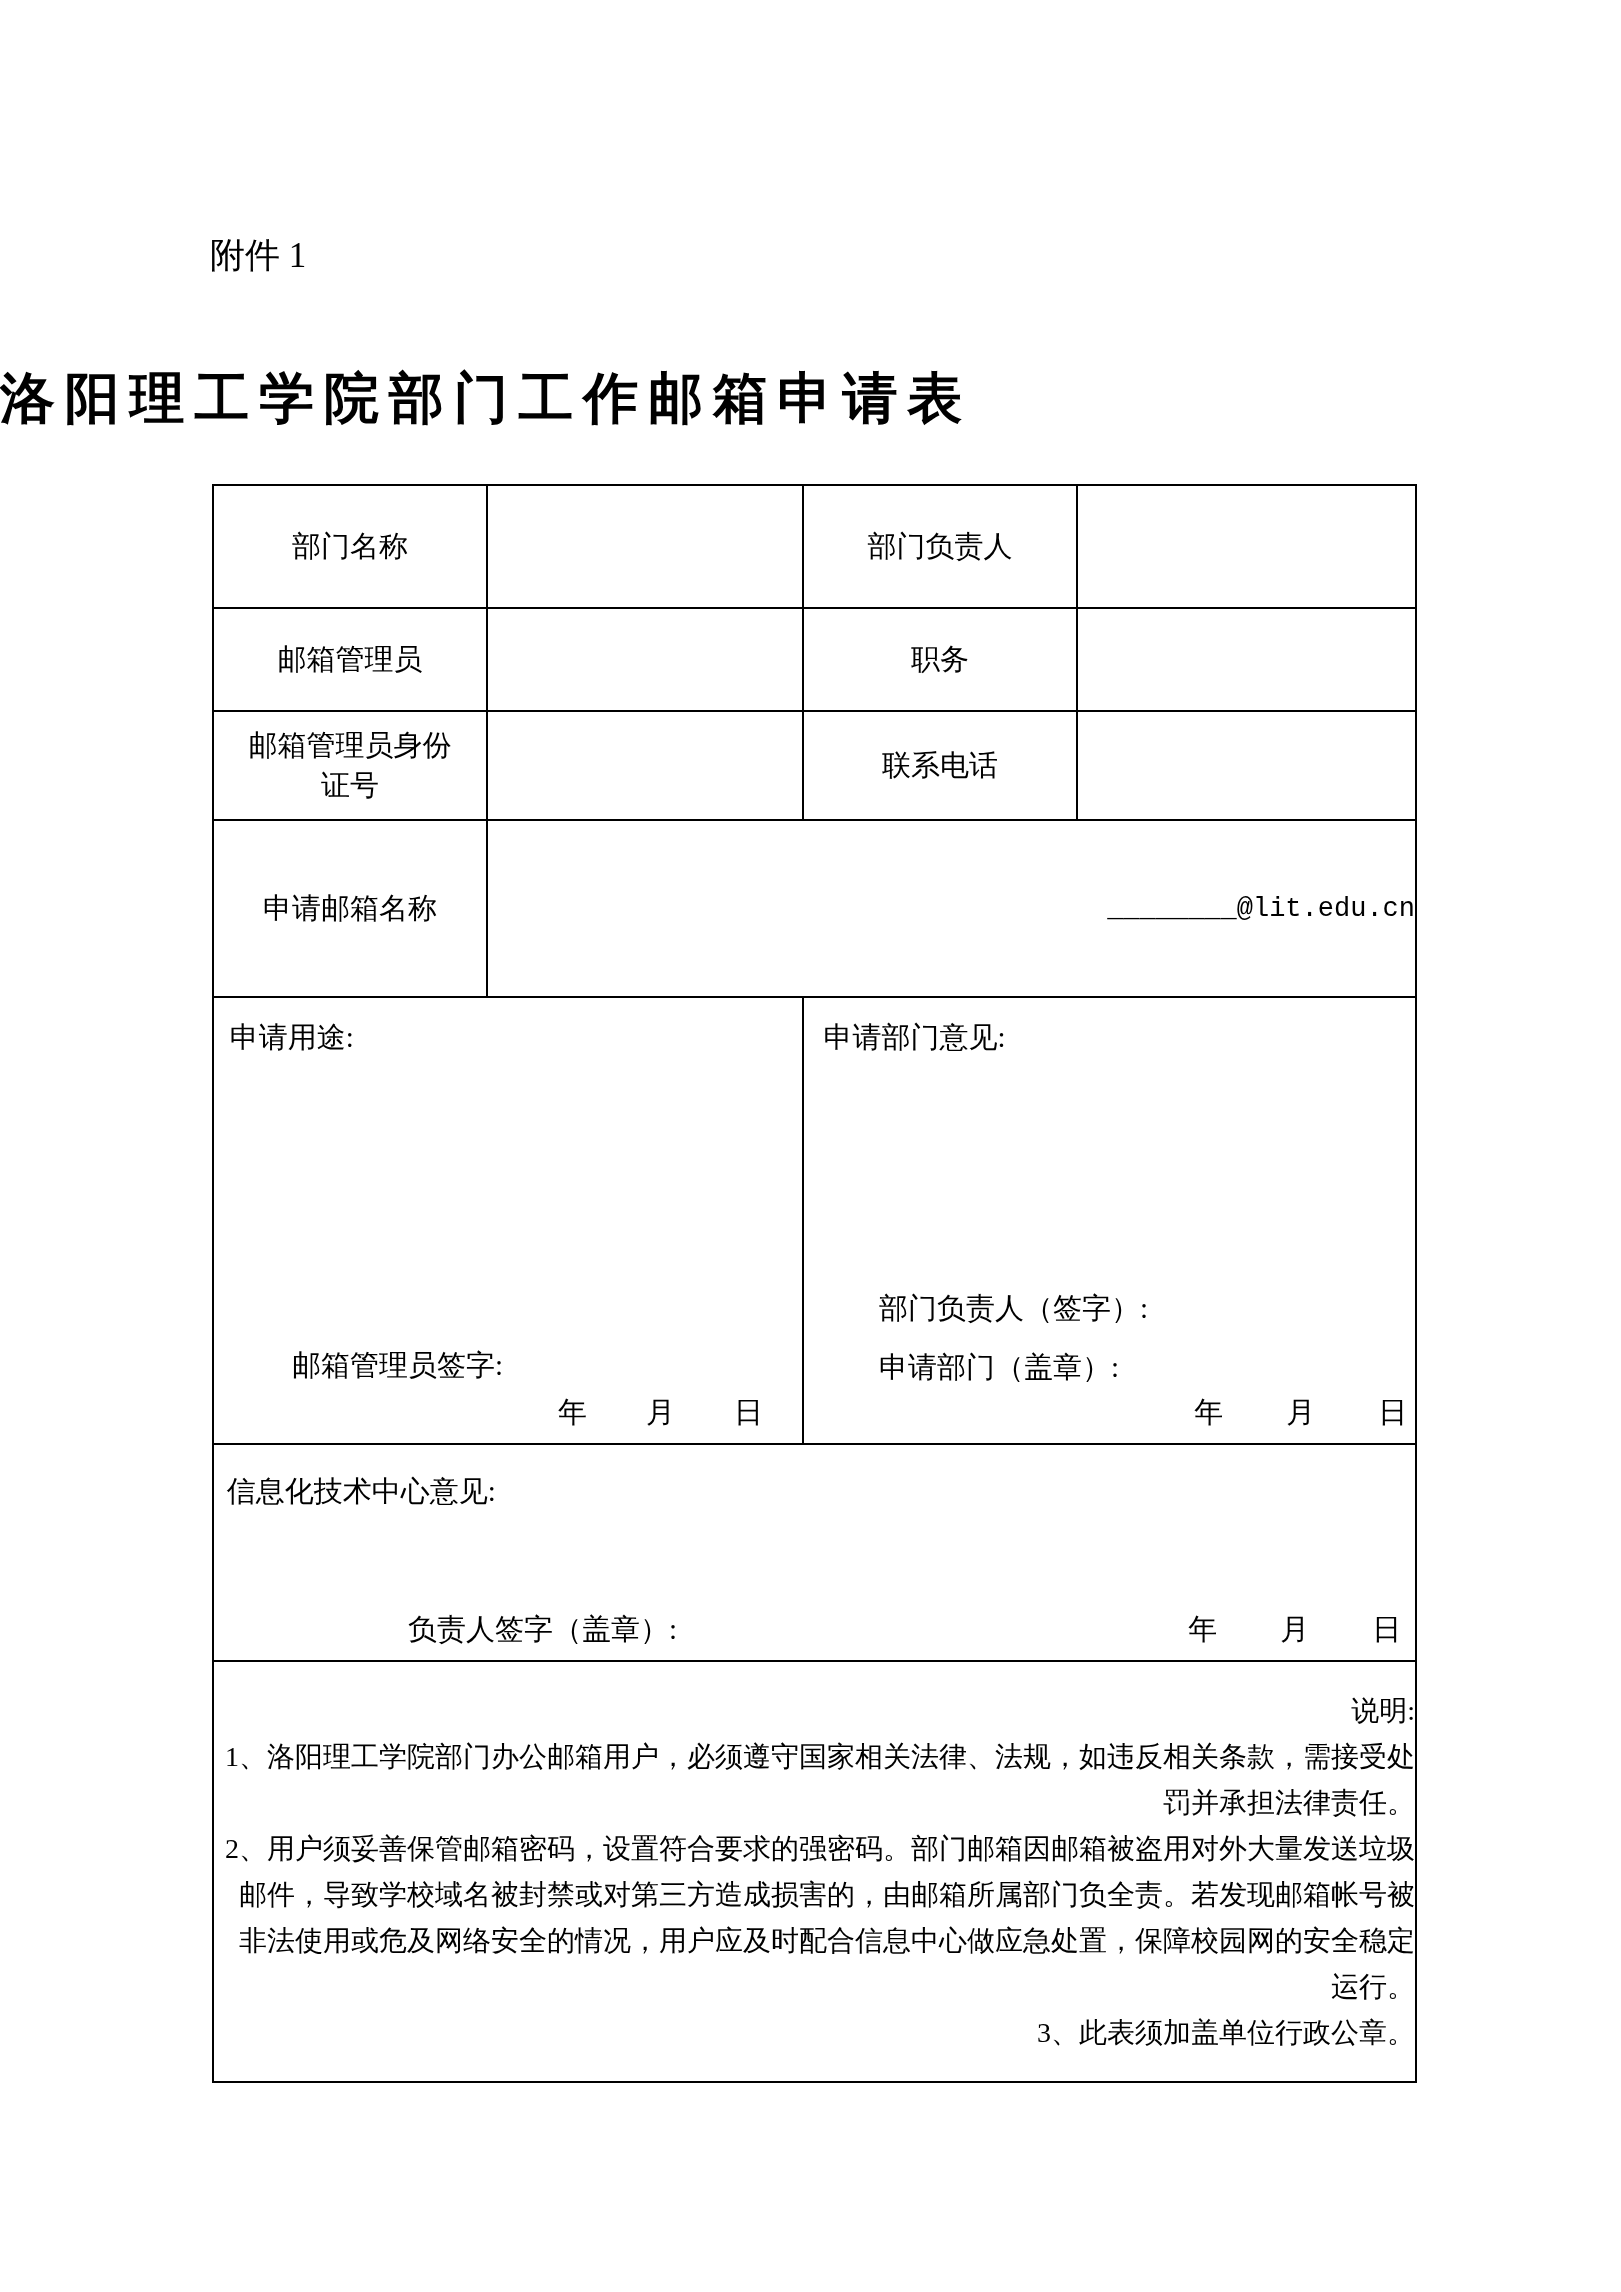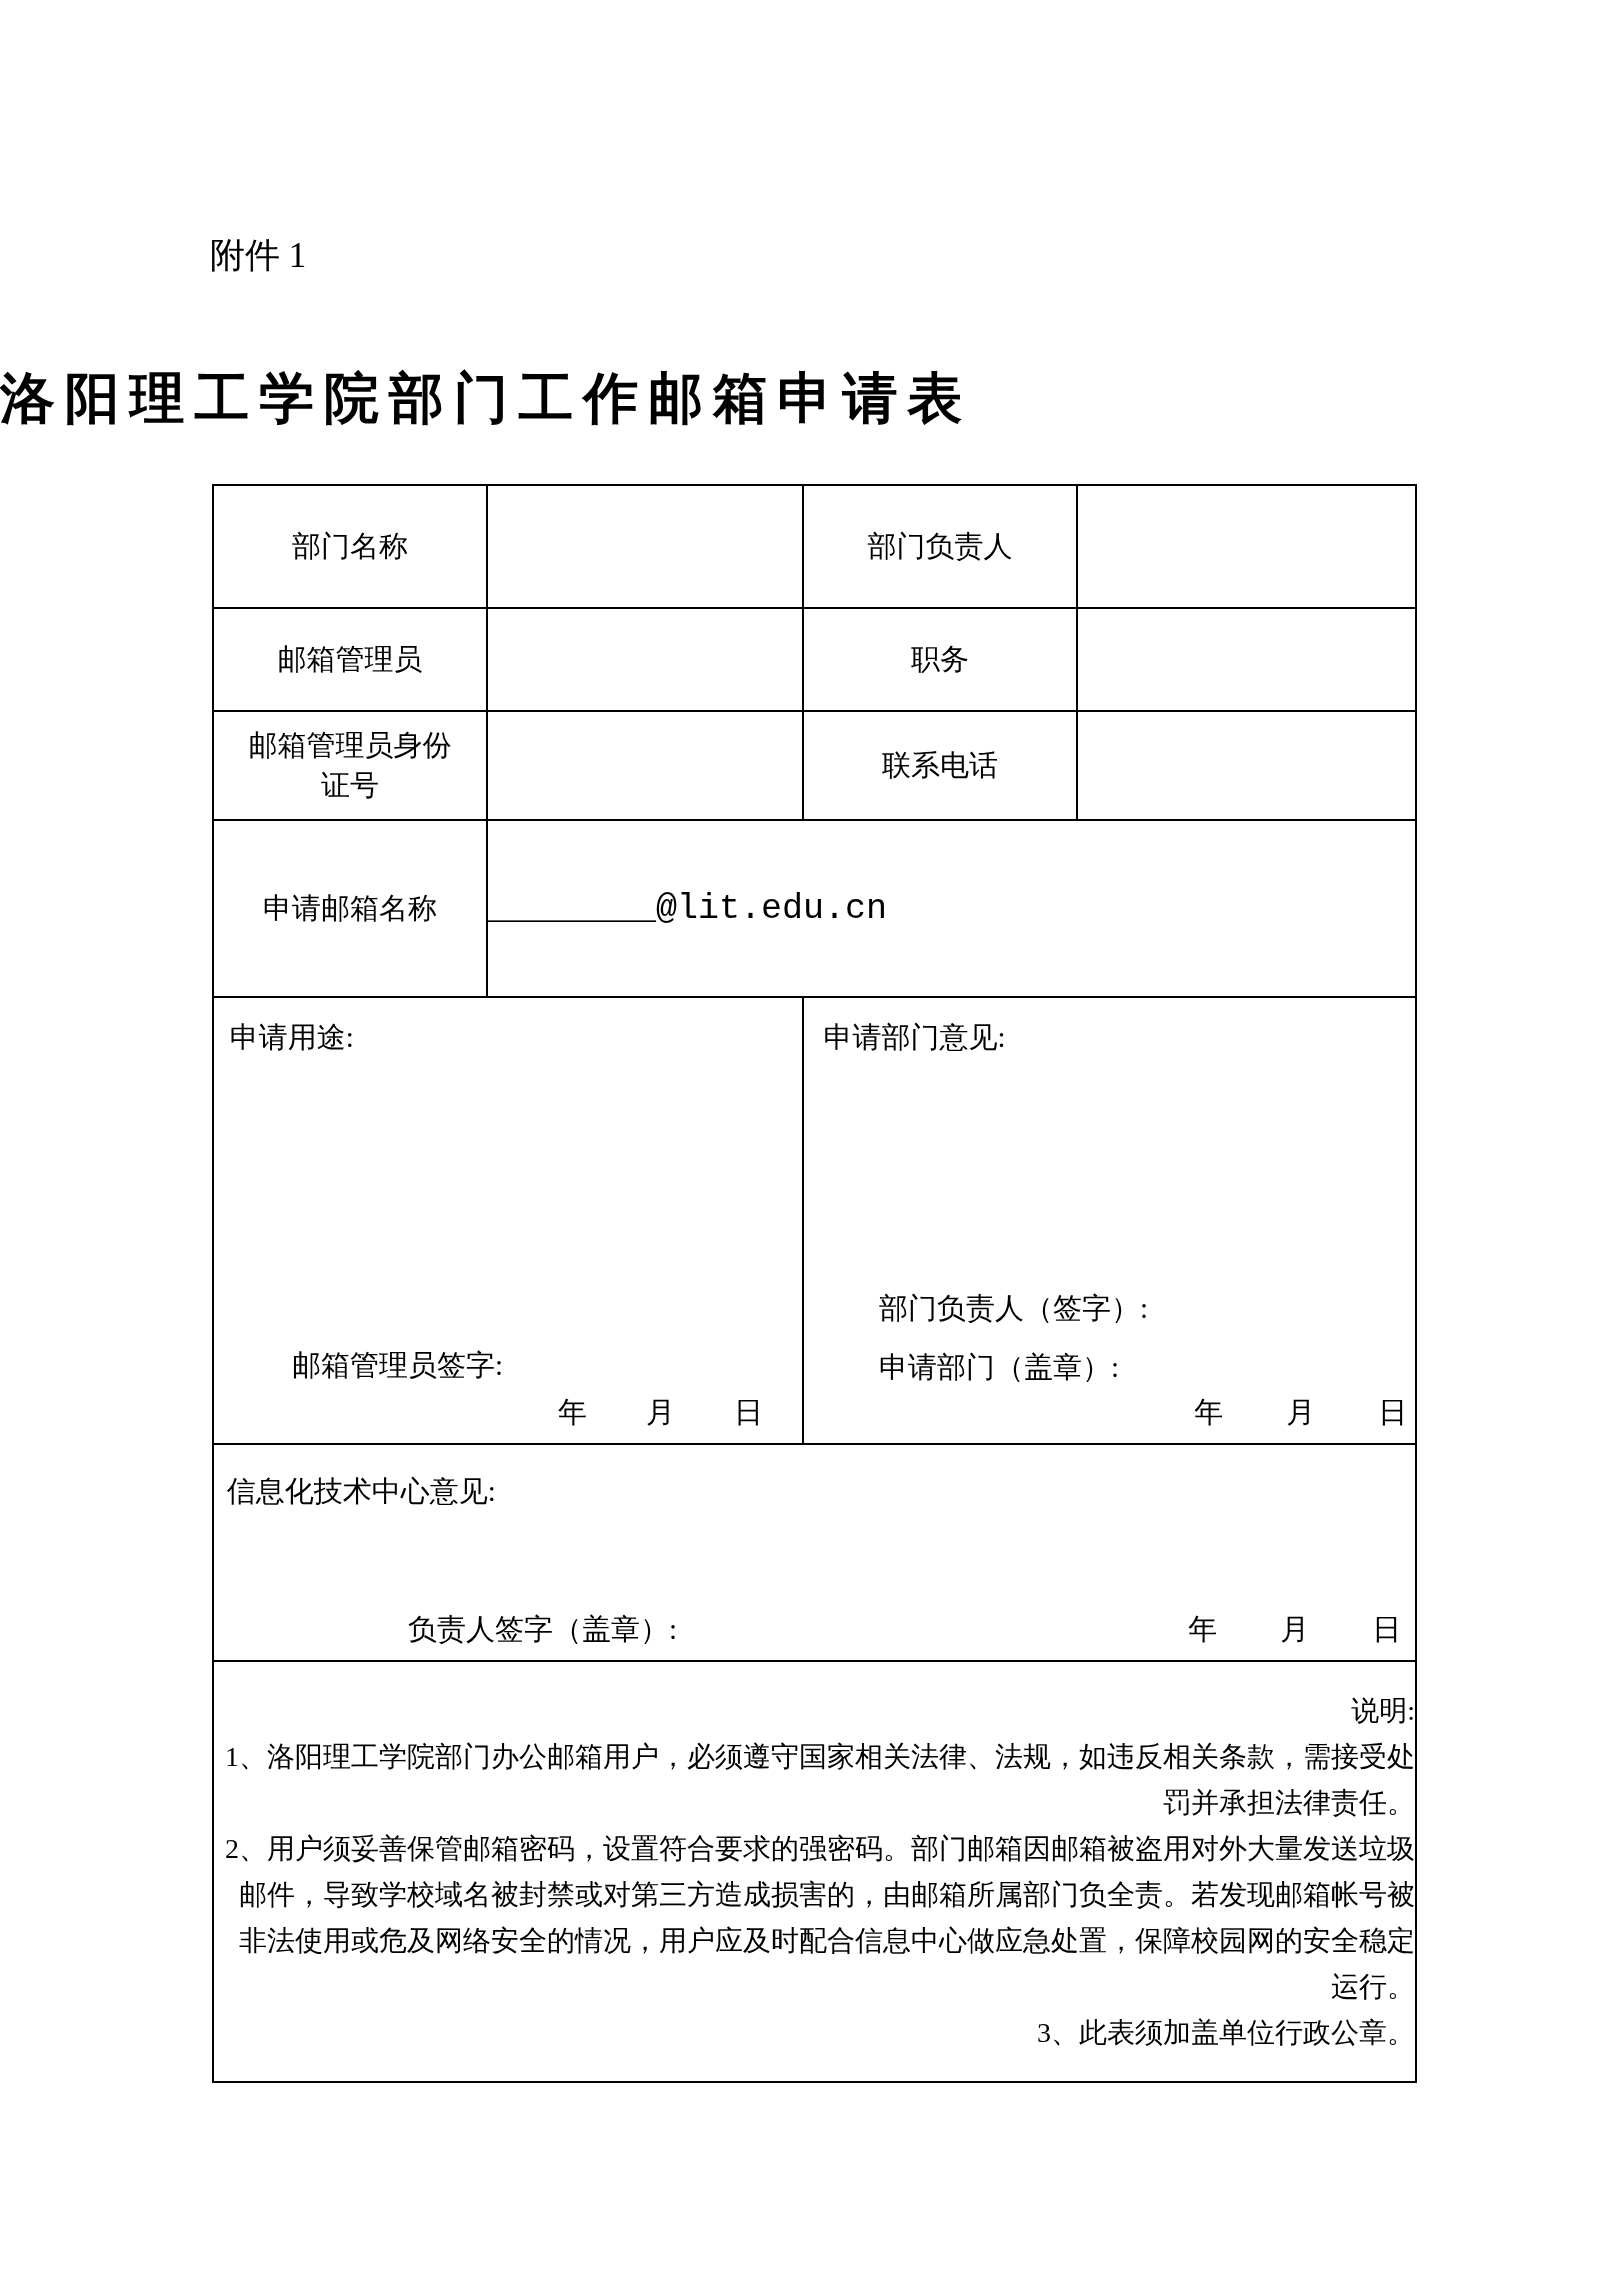--- a/index.html
+++ b/index.html
@@ -63,23 +63,23 @@
   tr.r5 { height: 447px; }
   tr.r6 { height: 217px; }
   tr.r7 { height: 421px; }
 
   td.label { text-align: center; line-height: 1.35; }
   td.label .narrow {
     display: inline-block;
     max-width: 221px;
   }
   td.email-cell {
-    text-align: left;
+    text-align: right;
     font-family: "Liberation Mono", monospace;
-    font-size: 35px;
+    font-size: 27px;
     letter-spacing: 0px;
   }
   td.rel { position: relative; vertical-align: top; }
   .abs { position: absolute; white-space: nowrap; line-height: 1.1; }
 
   .purpose-label   { left: 15.7px;  top: 23.5px; }
   .opinion-label   { left: 19.6px;  top: 23.5px; }
   .admin-sign      { left: 78px;  top: 352px; }
   .head-sign       { left: 75px;  top: 295px; }
   .dept-seal       { left: 75px;  top: 354px; }

